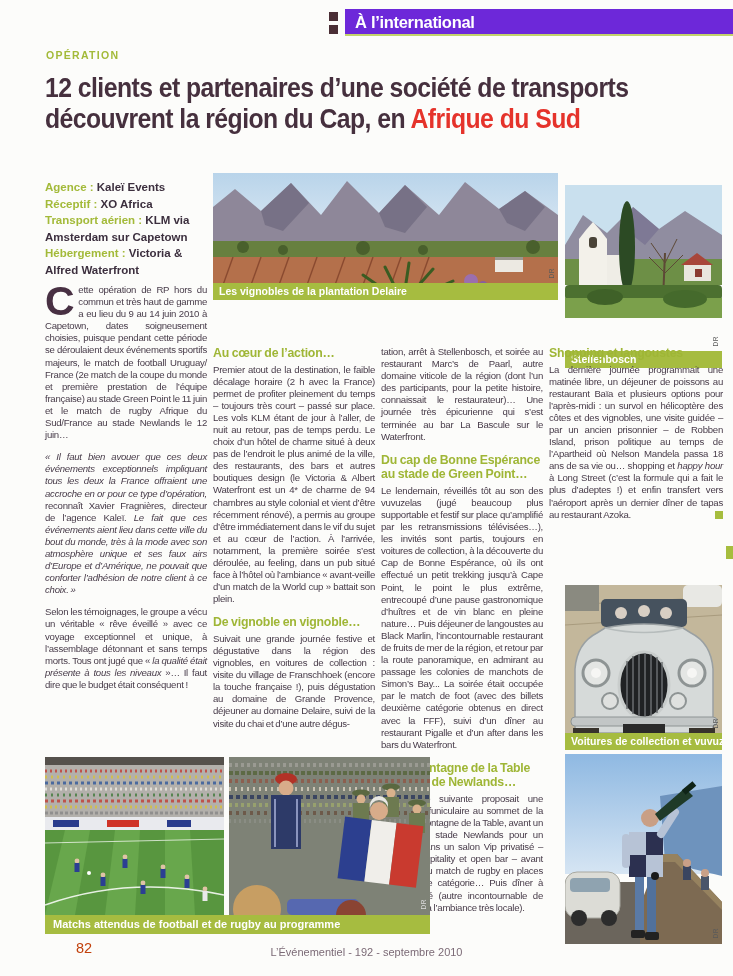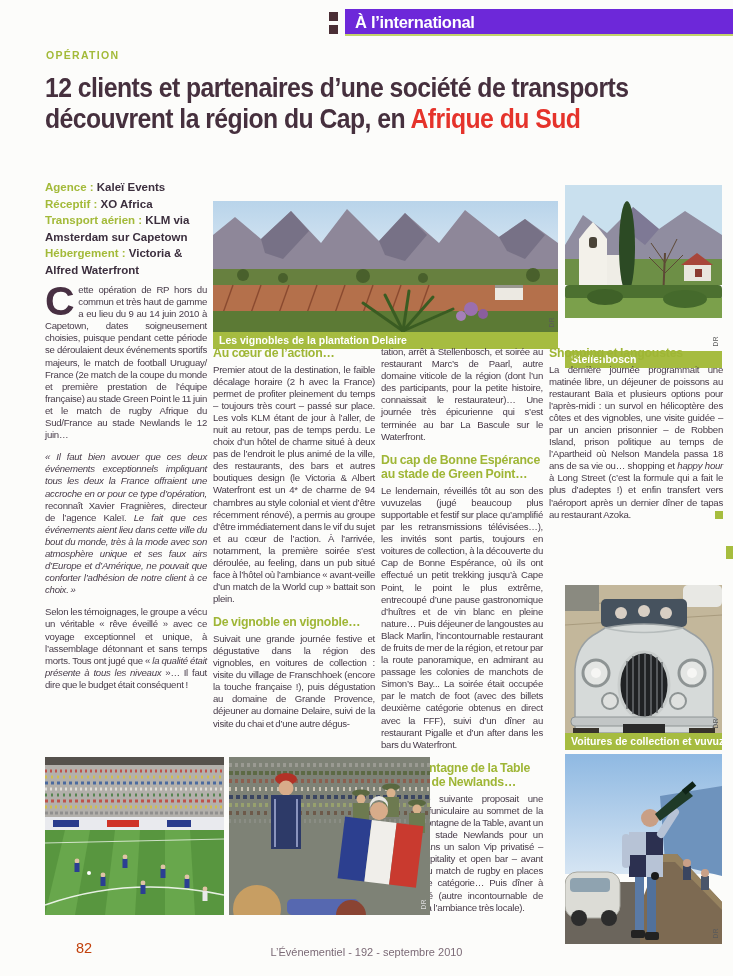--- a/index.html
+++ b/index.html
@@ -68,21 +68,21 @@
     <span>découvrent la région du Cap, en </span><span class="red">Afrique du Sud</span>
   </div>
 
   <div class="infobox">
     <span class="lbl">Agence :</span> <span>Kaleï Events</span><br>
     <span class="lbl">Réceptif :</span> <span>XO Africa</span><br>
     <span class="lbl">Transport aérien :</span> <span>KLM via Amsterdam sur Capetown</span><br>
     <span class="lbl">Hébergement :</span> <span>Victoria &amp; Alfred Waterfront</span>
   </div>
 
-  <figure style="left:213px;top:201px;width:345px;height:148px;">
+  <figure style="left:213px;top:173px;width:345px;height:127px;">
     <svg width="345" height="133" viewBox="0 0 345 133">
       <defs>
         <linearGradient id="sky1" x1="0" y1="0" x2="0" y2="1">
           <stop offset="0" stop-color="#b9d4ea"></stop>
             <stop offset="1" stop-color="#e7f0f7"></stop>
         </linearGradient>
       </defs>
       <rect width="345" height="90" fill="url(#sky1)"></rect>
       <polygon points="0,70 0,34 22,16 48,38 78,10 108,42 134,8 166,40 192,12 226,42 252,9 286,36 312,18 345,42 345,75 0,75" fill="#8e8799"></polygon>
       <polygon points="48,38 78,10 96,30 70,58 52,52" fill="#6e687e" opacity="0.7"></polygon>
@@ -360,17 +360,18 @@
       </g>
       <circle cx="150" cy="54" r="9" fill="#d8ac8a"></circle>
       <path d="M141,52 A9,9 0 0 1 159,52 L159,48 A9,9 0 0 0 141,48 Z" fill="#e8e8e4"></path>
       <circle cx="28" cy="152" r="24" fill="#c79e63"></circle>
       <rect x="58" y="142" width="72" height="16" rx="5" fill="#5668b0"></rect>
       <circle cx="122" cy="158" r="15" fill="#8a4433"></circle>
     </svg>
     <span class="credit" style="right:3px;bottom:6px;color:#ddd;">DR</span>
   </figure>
 
+  <div class="caption-bar">Matchs attendus de football et de rugby au programme</div>
 
   <div class="pagenum">82</div>
   <div class="issue">L’Événementiel - 192 - septembre 2010</div>
 
 </div>
 
 </body></html>

